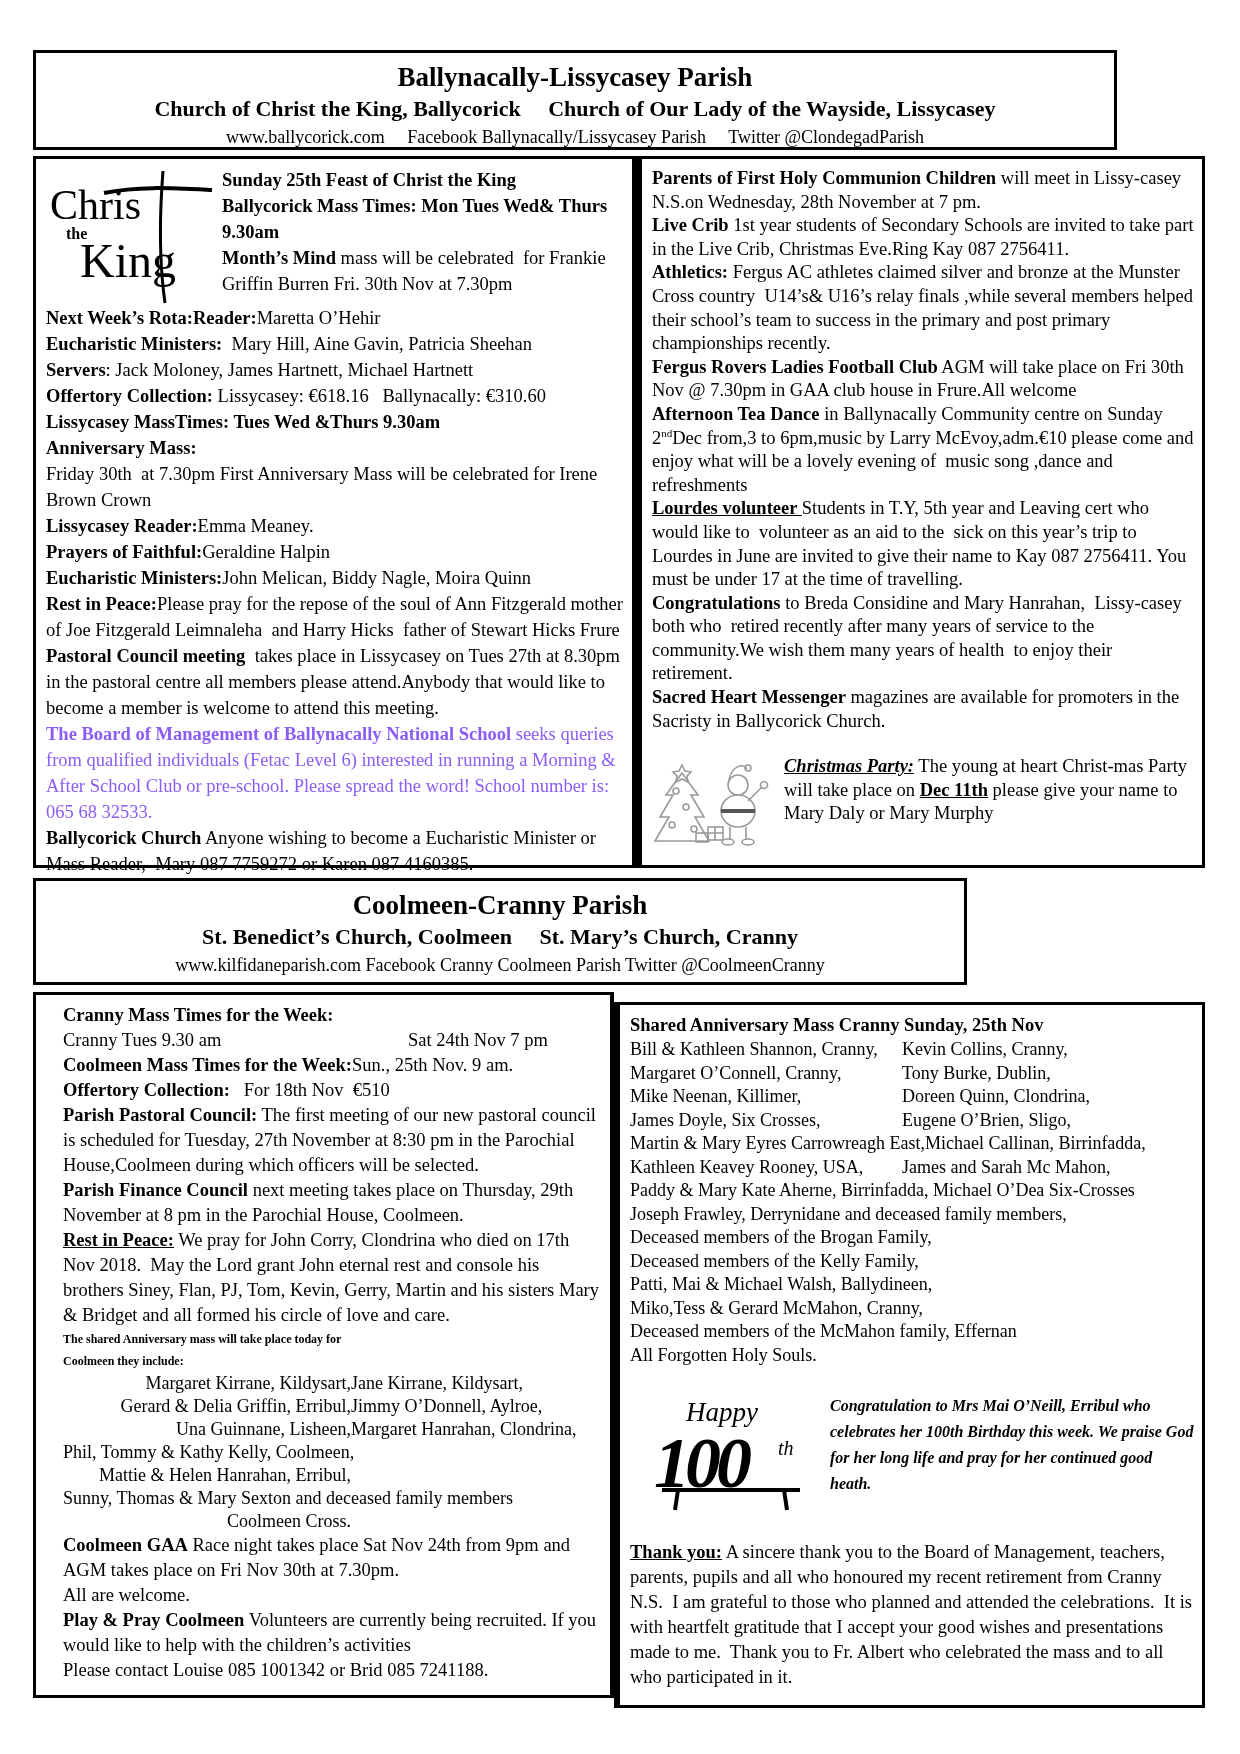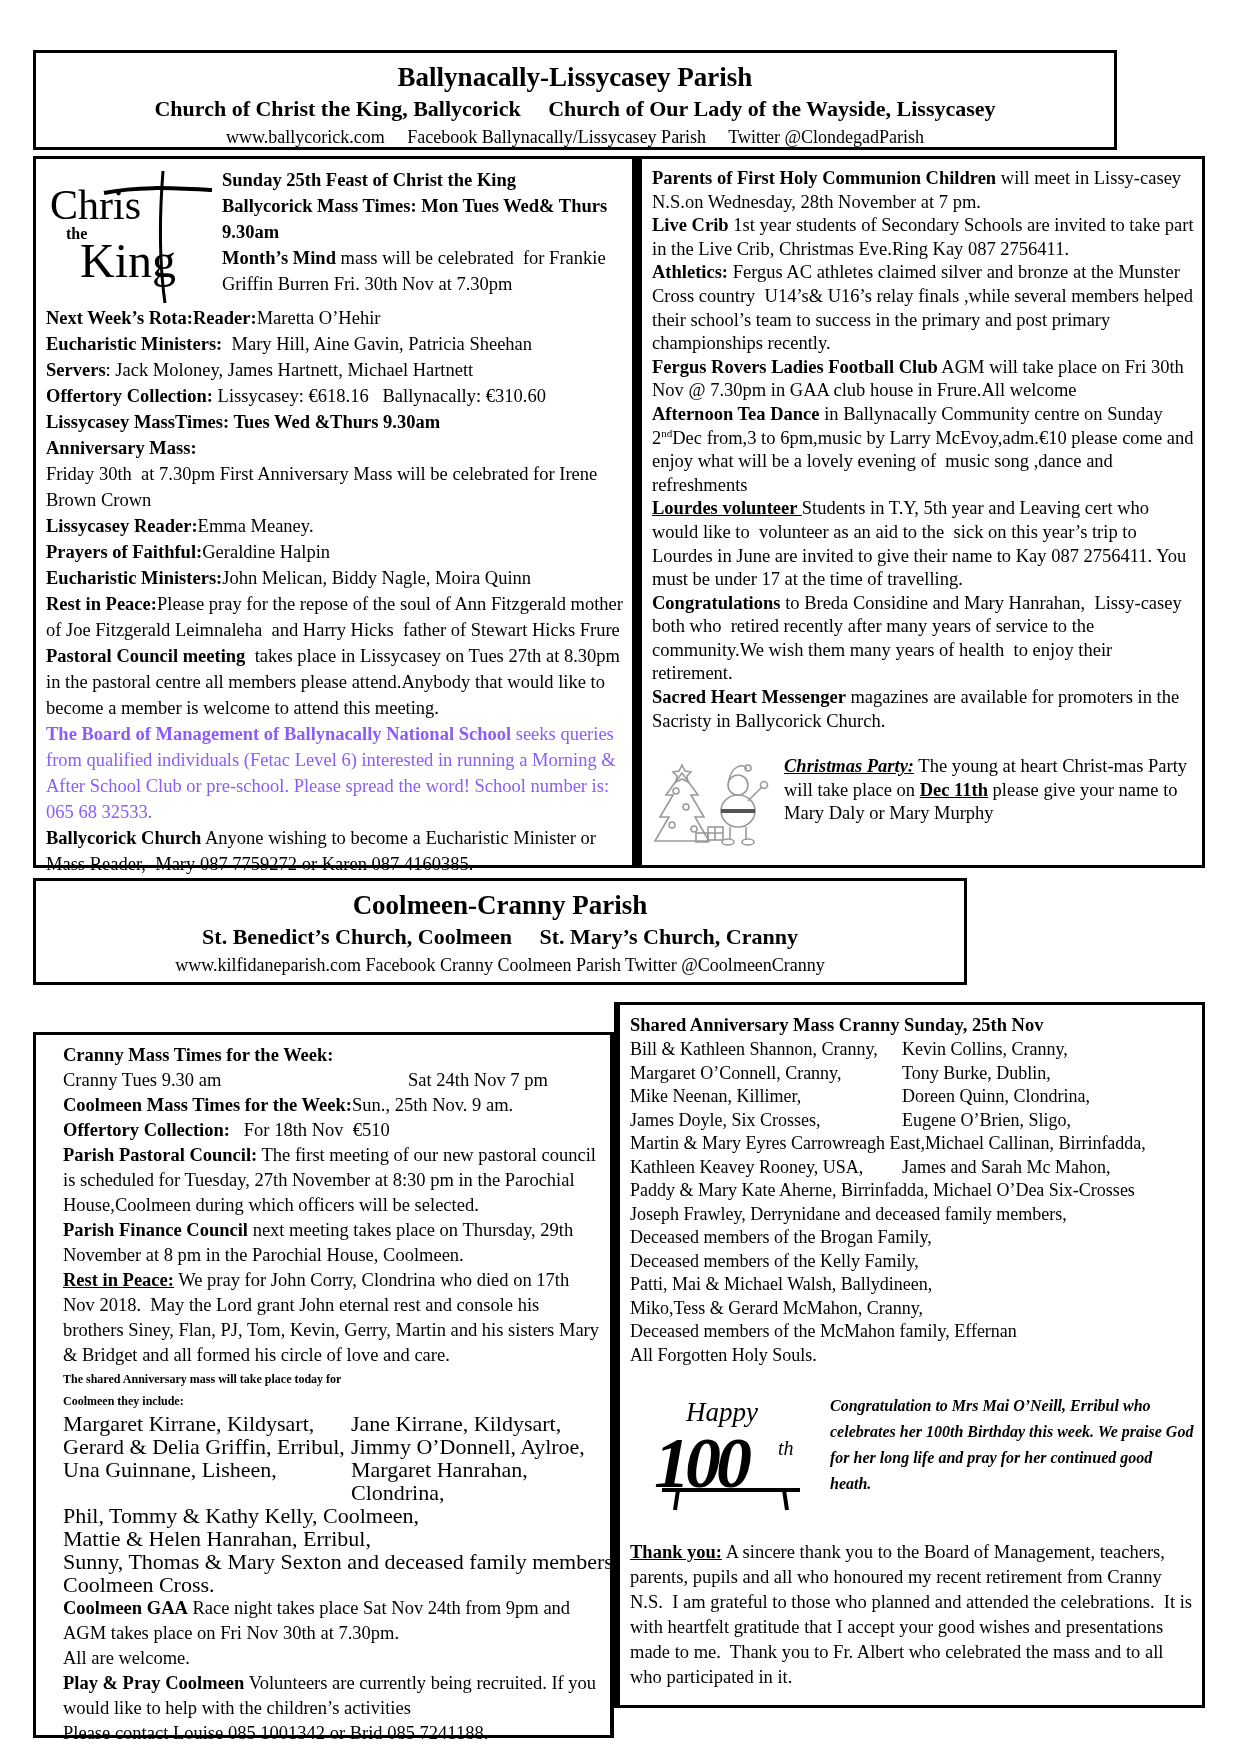--- a/index.html
+++ b/index.html
@@ -8,21 +8,21 @@
   .box {position:absolute; background:#fff; border:3px solid #000; box-sizing:border-box;}
   .hdr {text-align:center; padding-top:7px;}
   .h-title {font-size:27px; font-weight:bold; line-height:34px; white-space:pre-wrap;}
   .h-sub   {font-size:22px; font-weight:bold; line-height:30px; white-space:pre-wrap;}
   .h-contact {font-size:18px; line-height:26px; white-space:pre-wrap;}
 
   #hdr1  {left:33px; top:50px;  width:1084px; height:100px;}
   #left1 {left:33px; top:156px; width:603px; height:712px; border-right-width:4px;}
   #right1{left:636px; top:156px; width:569px; height:712px; border-left-width:6px;}
   #hdr2  {left:33px; top:878px; width:934px; height:107px;}
-  #left2 {left:33px; top:1032px; width:581px; height:706px; border-right-width:4px;padding-left:27px;}
+  #left2 {left:33px; top:992px; width:581px; height:706px; border-right-width:4px;padding-left:27px;}
   #right2{left:614px; top:1002px; width:591px; height:706px; border-left-width:6px;}
 
   .col {padding:8px 8px 0 10px; font-size:18.5px;}
   #left1.col  {line-height:26px;}
   #right1.col {line-height:23.6px;}
   #left2.col, #right2.col {line-height:25px;}
 
   .p {margin:0; white-space:pre-wrap;}
   .b {font-weight:bold;}
   .i {font-style:italic;}
@@ -30,21 +30,21 @@
   .gray {color:#8b5cf6;}
   sup {font-size:11px; vertical-align:super; line-height:0;}
 
   
   .logo-row {min-height:138px;}
   .ctk {float:left; width:168px; height:136px; margin:2px 8px 0 0;}
   svg text {font-family:"Liberation Serif", serif;}
 
   
   .nr {display:flex; white-space:pre-wrap;}
-  .names-l {line-height:23px; font-size:22px;}
+  .names-l {line-height:23px; font-size:18px;text-align:right;}
   .names-l .c1 {flex:0 0 auto; min-width:288px;}
   .names-r {line-height:23.5px; font-size:18px;}
   .names-r .c1 {flex:0 0 auto; min-width:272px;}
   .sm {font-size:12px; line-height:22px;}
 
   .ct-left {display:inline-block; min-width:345px;}
 
   .xmas {display:flex; margin-top:22px; align-items:flex-start;}
   .xmas-art {flex:0 0 128px;}
   .xmas-text {flex:1; padding-left:4px;}

